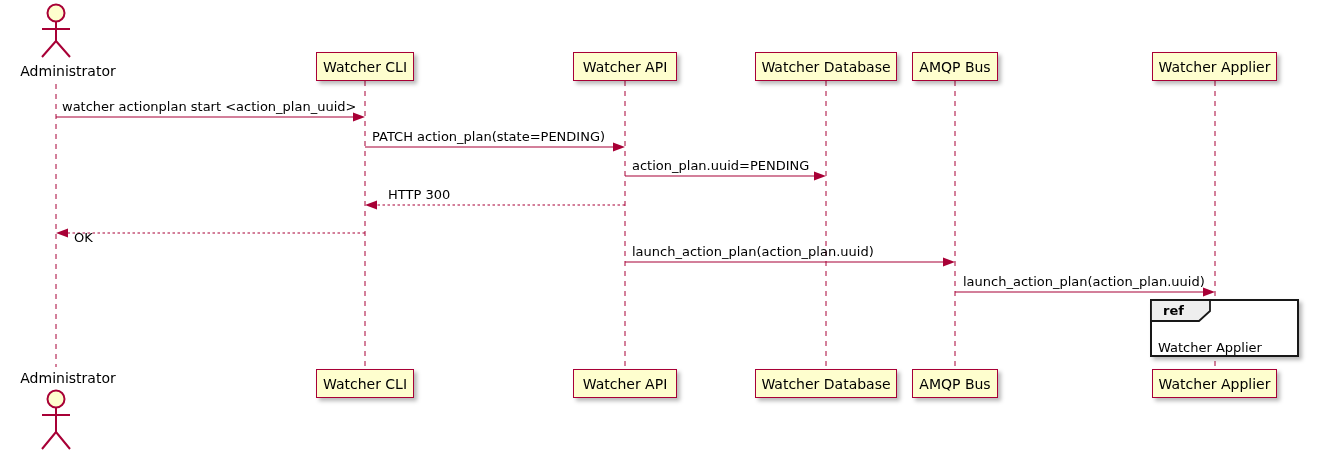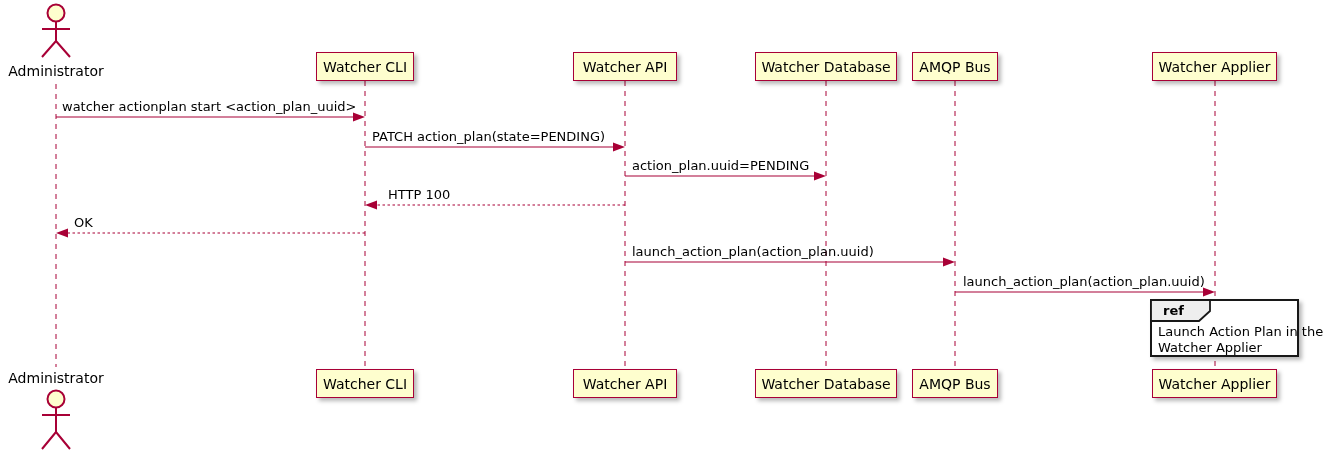--- a/index.html
+++ b/index.html
@@ -24,21 +24,21 @@
   .ahead{fill:var(--line);stroke:none;}
   .stick{stroke:var(--participant-border);stroke-width:2;fill:none;}
   .stick-head{fill:var(--participant-fill);stroke:var(--participant-border);stroke-width:2;}
   .pbox{
     position:absolute;box-sizing:border-box;height:29px;
     background:var(--participant-fill);border:1.8px solid var(--participant-border);
     box-shadow:3px 3px 4px rgba(0,0,0,.28);
     display:flex;align-items:center;justify-content:center;
     font-size:14px;white-space:nowrap;padding:0 5px;
   }
-  .actor-label{position:absolute;font-size:14px;text-align:center;white-space:nowrap;}
+  .actor-label{position:absolute;font-size:14px;text-align:center;white-space:nowrap;margin-left:12px;}
   .msg-label{position:absolute;font-size:13px;white-space:nowrap;}
   .ref-box{
     position:absolute;left:1150px;top:299px;width:149px;height:58px;box-sizing:border-box;
     background:#fff;border:2px solid var(--ref-border);
     box-shadow:3px 3px 4px rgba(0,0,0,.28);
   }
   .ref-tab-path{fill:var(--ref-header-fill);stroke:var(--ref-border);stroke-width:1.8;}
   .ref-keyword{position:absolute;left:11px;top:2px;font-size:13px;font-weight:bold;}
   .ref-line{position:absolute;left:6px;font-size:13px;white-space:nowrap;}
 </style>
@@ -86,31 +86,30 @@
 
   <div class="pbox" style="left:316px;top:52px;width:98px">Watcher CLI</div>
   <div class="pbox" style="left:573px;top:52px;width:104px">Watcher API</div>
   <div class="pbox" style="left:755px;top:52px;width:142px">Watcher Database</div>
   <div class="pbox" style="left:912px;top:52px;width:86px">AMQP Bus</div>
   <div class="pbox" style="left:1152px;top:52px;width:125px">Watcher Applier</div>
 
   <div class="msg-label" style="left:372px;top:129px">PATCH action_plan(state=PENDING)</div>
   <div class="msg-label" style="left:62px;top:99px">watcher actionplan start &lt;action_plan_uuid&gt;</div>
   <div class="msg-label" style="left:632px;top:158px">action_plan.uuid=PENDING</div>
-  <div class="msg-label" style="left:388px;top:187px">HTTP 100</div>
-  <div class="msg-label" style="left:74px;top:215px">OK</div>
+  <div class="msg-label" style="left:388px;top:187px">HTTP 300</div>
+  <div class="msg-label" style="left:74px;top:230px">OK</div>
   <div class="msg-label" style="left:632px;top:244px">launch_action_plan(action_plan.uuid)</div>
   <div class="msg-label" style="left:963px;top:274px">launch_action_plan(action_plan.uuid)</div>
 
   <div class="ref-box">
     <svg width="72" height="24" style="position:absolute;left:-2px;top:-2px">
       <path class="ref-tab-path" d="M1,1 H60 V12 L49,22 H1 Z"></path>
     </svg>
     <div class="ref-keyword">ref</div>
-    <div class="ref-line" style="top:23px">Launch Action Plan in the</div>
     <div class="ref-line" style="top:39px">Watcher Applier</div>
   </div>
 
   <div class="pbox" style="left:316px;top:369px;width:98px">Watcher CLI</div>
   <div class="pbox" style="left:573px;top:369px;width:104px">Watcher API</div>
   <div class="pbox" style="left:755px;top:369px;width:142px">Watcher Database</div>
   <div class="pbox" style="left:912px;top:369px;width:86px">AMQP Bus</div>
   <div class="pbox" style="left:1152px;top:369px;width:125px">Watcher Applier</div>
 
   <div class="actor-label" style="left:0px;top:370px;width:112px">Administrator</div>

